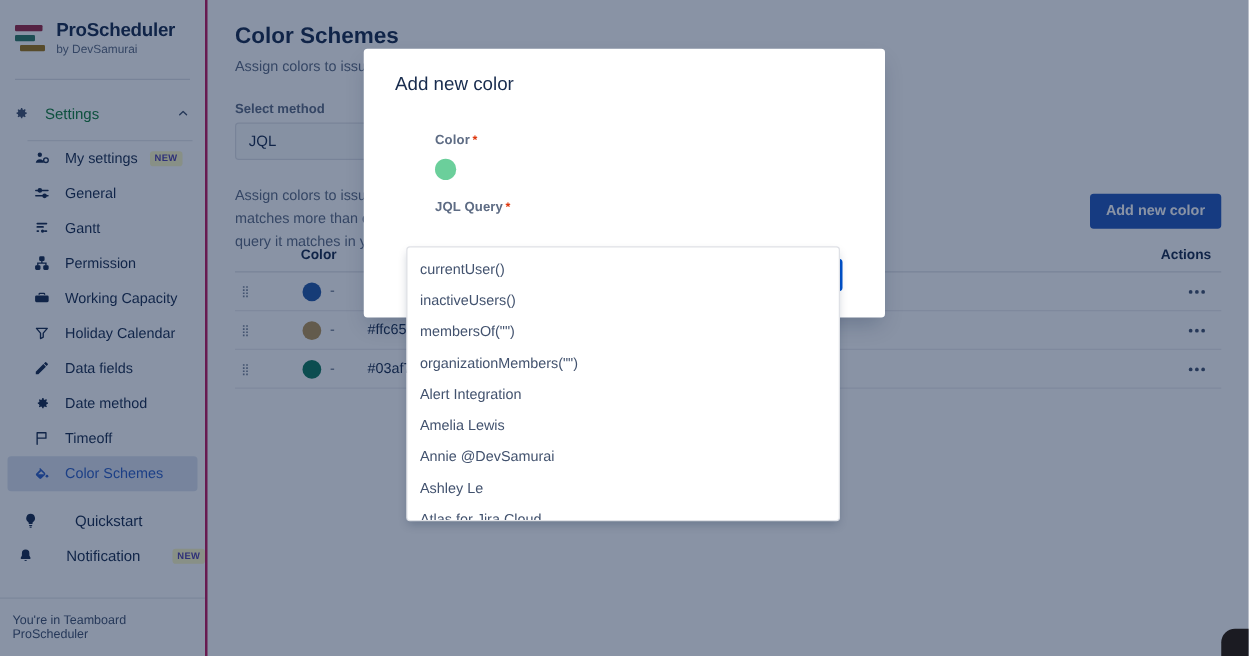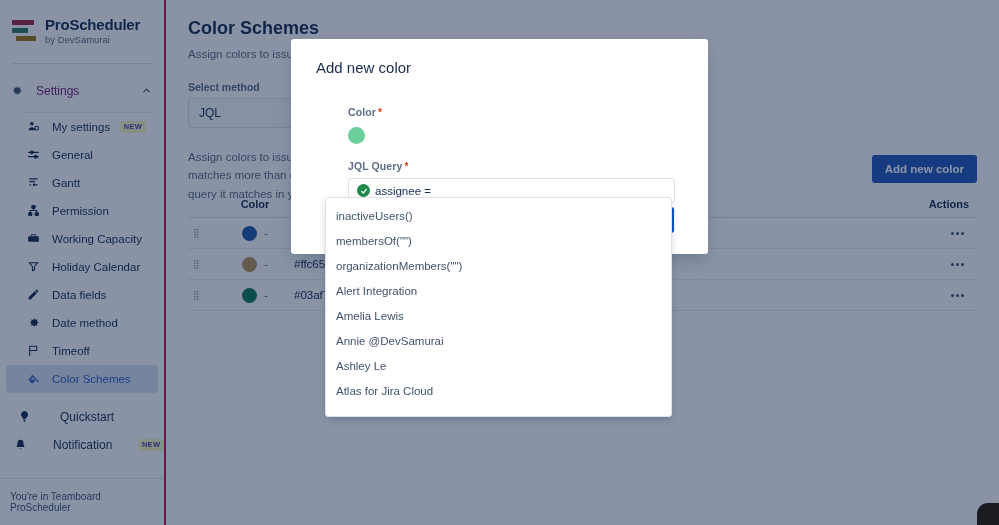--- a/index.html
+++ b/index.html
@@ -30,21 +30,21 @@
   .brand-name { font-size: 15px; font-weight: 700; color: #172b4d; letter-spacing: -0.2px; }
   .brand-sub { font-size: 9.5px; color: #5e6c84; margin-top: 2px; }
 
   .divider { height: 1px; background: #dfe1e6; margin: 18px 12px 0 12px; }
 
   .nav-section {
     display: flex; align-items: center; height: 30px;
     padding: 0 12px 0 10px; margin-top: 12px; cursor: pointer;
   }
   .nav-section .ico { width: 26px; display: flex; align-items: center; color: #42526e; }
-  .nav-section .lbl { flex: 1; font-size: 12px; color: #701a75; font-weight: 400; }
+  .nav-section .lbl { flex: 1; font-size: 12px; color: #15803d; font-weight: 400; }
   .nav-section .chev { color: #42526e; display: flex; }
   .sub-divider { height: 1px; background: #e6e8ec; margin: 6px 10px 0 22px; }
 
   .nav-item {
     display: flex; align-items: center; height: 28px;
     padding-left: 18px; gap: 10px; cursor: pointer; border-radius: 3px;
     margin: 0 6px;
   }
   .nav-item .ico { width: 18px; display: flex; align-items: center; justify-content: center; color: #172b4d; }
   .nav-item .lbl { font-size: 11.5px; color: #172b4d; white-space: nowrap; }
@@ -414,33 +414,26 @@
     <div class="modal-title">Add new color</div>
     <div class="modal-body">
       <span class="req-label">
         <span>Color</span><span class="req-star">*</span>
       </span>
       <div class="color-dot" id="modalColorDot" style="background: rgb(107, 207, 155);"></div>
 
       <span class="req-label jql-label">
         <span>JQL Query</span><span class="req-star">*</span>
       </span>
-      <div class="jql-input">
-        <span class="check-ico">
-          <svg width="8" height="8" viewBox="0 0 24 24" fill="none" stroke="#fff" stroke-width="3.6" stroke-linecap="round" stroke-linejoin="round">
-              <polyline points="5 13 10 18 19 7"></polyline>
-            </svg>
-        </span>
-        <span class="jql-text">assignee =</span>
-      </div>
     </div>
     <button class="modal-save">Save</button>
   </div>
 
   <div class="dropdown">
+    <div class="dd-item">currentUser()</div>
     <div class="dd-item">inactiveUsers()</div>
     <div class="dd-item">membersOf("")</div>
     <div class="dd-item">organizationMembers("")</div>
     <div class="dd-item">Alert Integration</div>
     <div class="dd-item">Amelia Lewis</div>
     <div class="dd-item">Annie @DevSamurai</div>
     <div class="dd-item">Ashley Le</div>
     <div class="dd-item">Atlas for Jira Cloud</div>
   </div>
 

